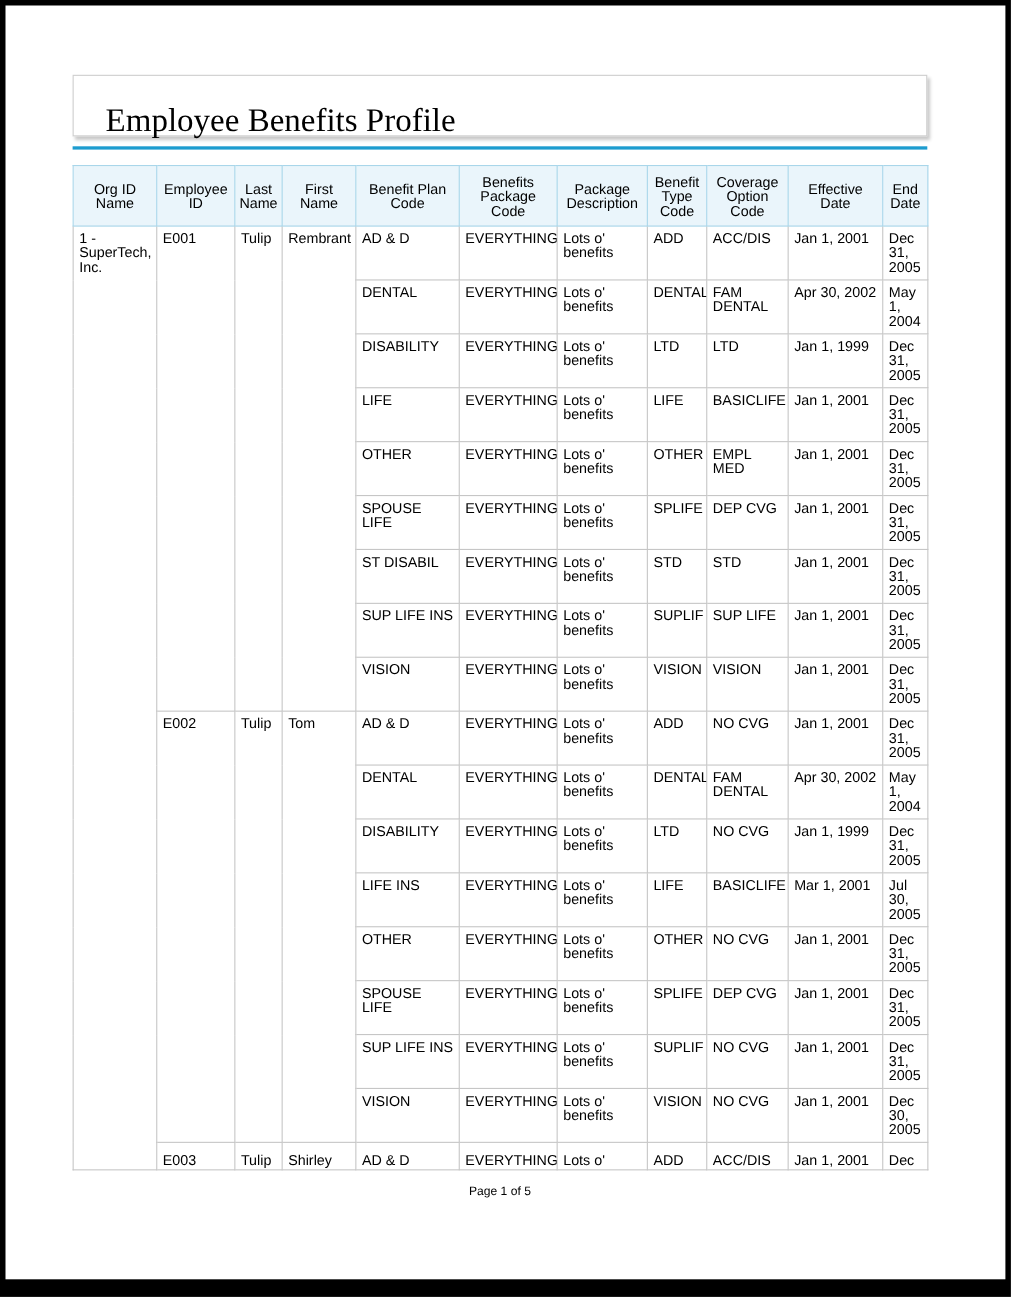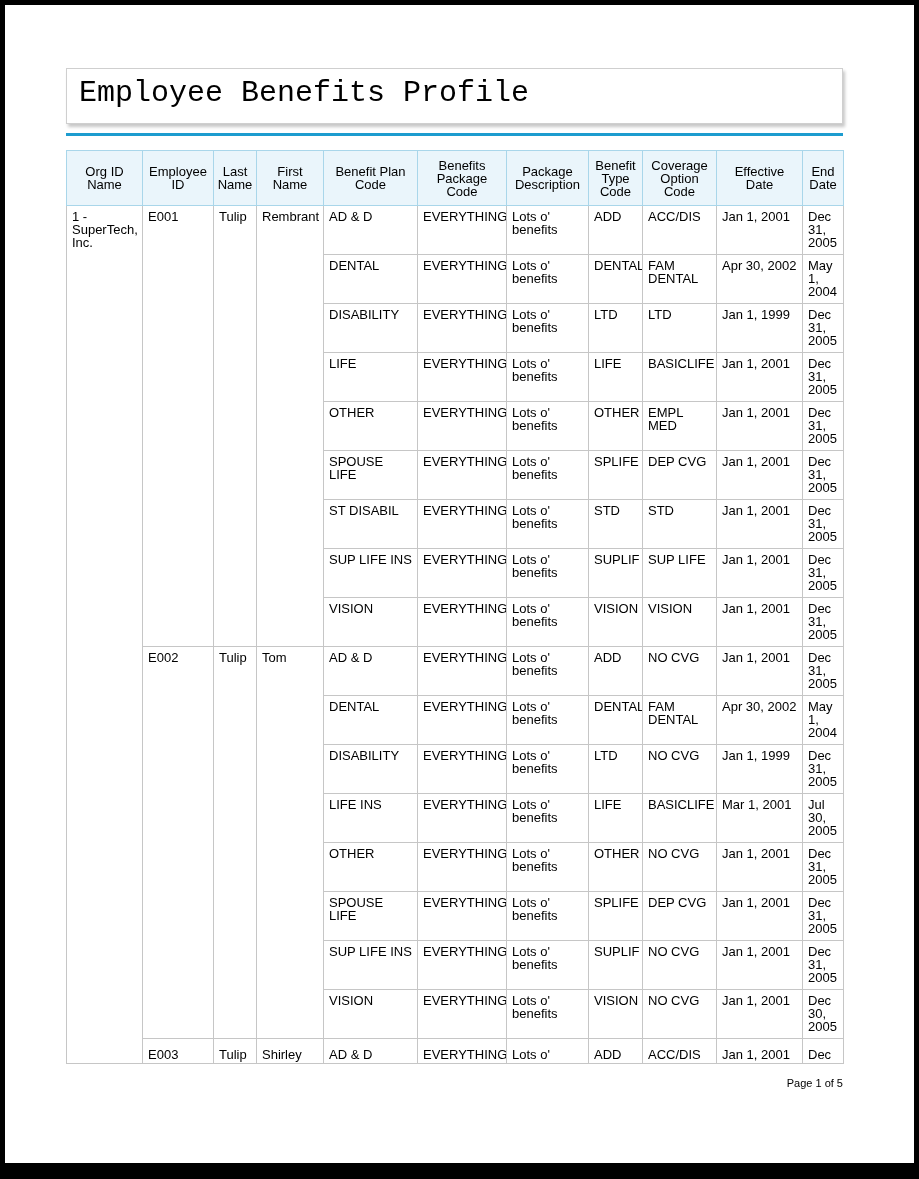--- a/index.html
+++ b/index.html
@@ -21,22 +21,22 @@
   .title-box {
     box-sizing: border-box;
     width: 777px; height: 56px;
     background: #fff;
     border: 1px solid #cfcfcf;
     box-shadow: 2px 3px 3px rgba(0,0,0,0.22);
     padding: 7px 12px 0 12px;
     margin-bottom: 9px;
   }
   .title-box h1 {
-    margin: 0; font-size: 30px; font-weight: normal; letter-spacing: 0px;
-    font-family: Liberation Mono, monospace;
+    margin: 17px; font-size: 30px; font-weight: normal; letter-spacing: 0px;
+    font-family: Liberation Serif, serif;
   }
   .company-row {
     font-size: 11px; line-height: 16px; padding-left: 2px; margin-bottom: 6px;
   }
   .accent-rule { width: 777px; height: 3px; margin-bottom: 14px; }
   table.report {
     border-collapse: collapse; table-layout: fixed;
     width: 777px; font-size: 13px; line-height: 13px;
   }
   table.report th {
@@ -49,21 +49,21 @@
     background: #fff;
     border: 1px solid #c6c6c6;
     vertical-align: top; text-align: left;
     padding: 4px 3px 4px 5px; white-space: pre-line;
     overflow: hidden;
   }
   table.report tr.benefit-row { height: 49px; }
   table.report tr.cut-row { height: 20px; }
   table.report tr.cut-row td { padding-top: 9px; padding-bottom: 2px; }
   .footer {
-    width: 777px; text-align: right; font-size: 11px; margin-top: 13px;
+    width: 777px; text-align: center; font-size: 11px; margin-top: 13px;
   }
 </style>
 </head>
 <body>
 
 <div class="page">
   <div class="content">
 
     <div class="title-box">
       <h1>Employee Benefits Profile</h1>

